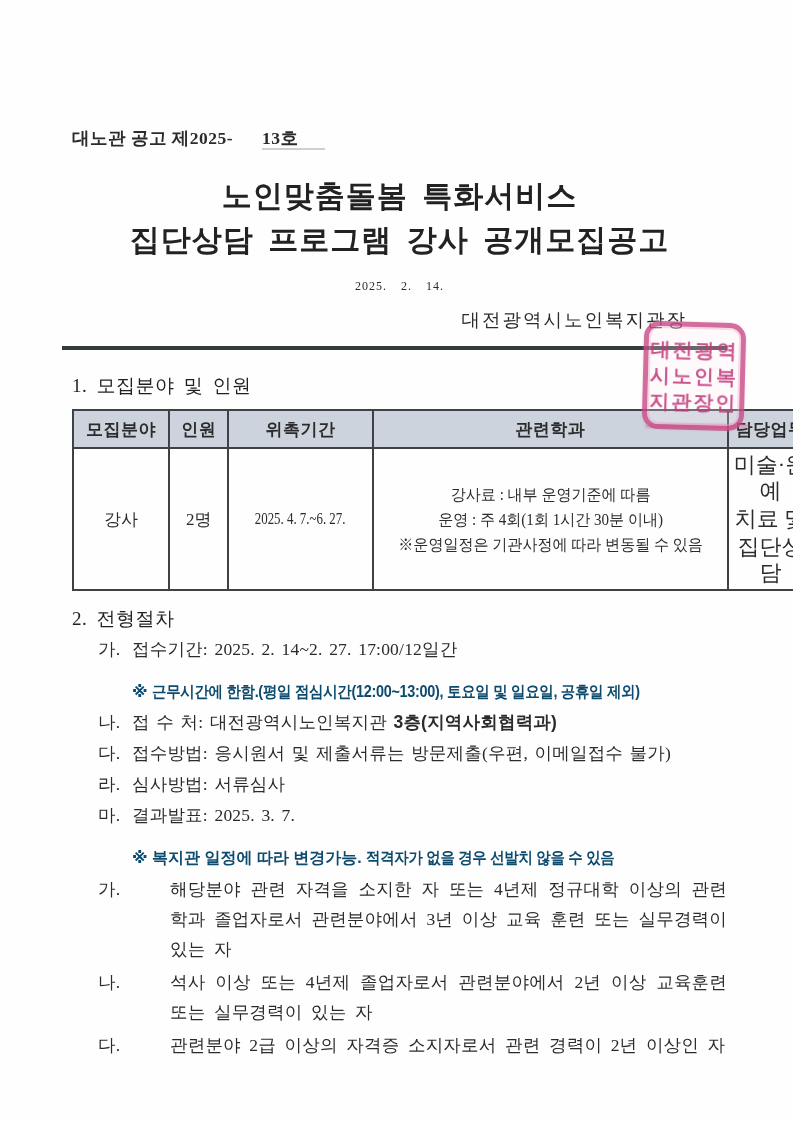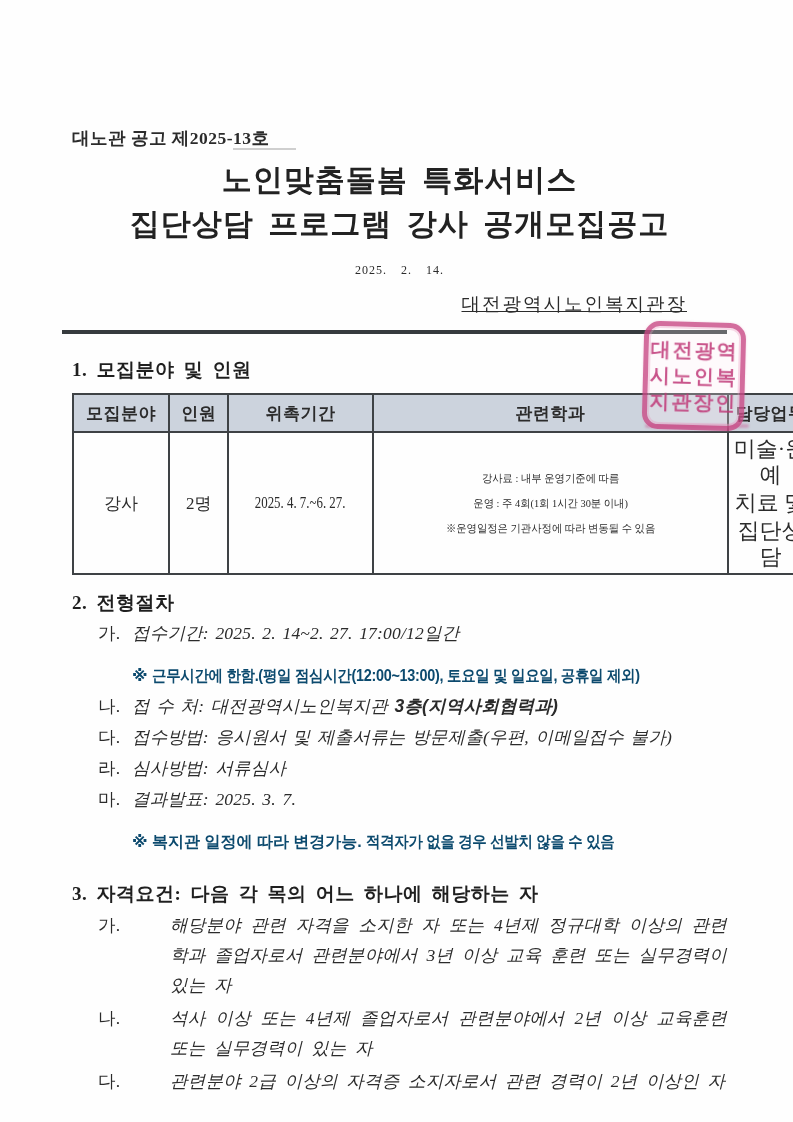--- a/index.html
+++ b/index.html
@@ -12,32 +12,32 @@
     font-family:"Liberation Serif","DejaVu Serif",serif;
     color:#2b2b2b;
     box-sizing:border-box;
     padding:126px 66px 0 72px;
   }
   
   .doc-head{
     display:flex;justify-content:space-between;align-items:baseline;
     font-size:17.5px;font-weight:600;letter-spacing:0.5px;
   }
-  .doc-no-tail{border-bottom:2px solid #cfcfcf;padding-right:26px;}
-  
-  .title-wrap{margin-top:8px;text-align:center;line-height:44px;}
+  .doc-no-tail{border-bottom:2px solid #cfcfcf;padding-right:26px;margin-left:29px;}
+  
+  .title-wrap{margin-top:24px;text-align:center;line-height:44px;}
   .title-line{font-size:30px;font-weight:700;color:#222;letter-spacing:1px;word-spacing:6px;}
   
   .intro{
     margin:18px 0 0 0;font-size:17.5px;line-height:27px;
     text-align:justify;word-spacing:3px;letter-spacing:0.2px;
   }
   
   .date-line{margin-top:17px;text-align:center;font-size:12px;word-spacing:10px;letter-spacing:1px;}
-  .signer-line{margin-top:13px;text-align:right;font-size:18.5px;letter-spacing:2px;padding-right:40px;text-decoration:underline;}
+  .signer-line{margin-top:13px;text-align:right;font-size:18.5px;letter-spacing:2px;padding-right:40px;}
   
   .stamp{
     position:absolute;top:322px;right:48px;width:92px;height:98px;
     border:5px solid rgba(196,62,125,0.75);
     border-radius:16px;
     transform:rotate(1.5deg);
     display:flex;flex-direction:column;justify-content:center;align-items:center;
     box-shadow:inset 0 0 0 2px rgba(231,150,190,0.35), 0 0 2px rgba(231,150,190,0.5);
     background:rgba(255,240,247,0.25);
     z-index:5;
@@ -51,21 +51,21 @@
   }
   .stamp-fringe{
     position:absolute;top:424px;right:44px;width:104px;height:4px;
     background:rgba(205,95,150,0.45);filter:blur(1.2px);border-radius:2px;z-index:4;
   }
   
   .thick-rule{
     margin:14px 0 0 -10px;border:none;height:4px;background:#363b3e;width:665px;
   }
   
-  .sec-heading{font-size:19px;font-weight:700;color:#1f1f1f;letter-spacing:0.5px;word-spacing:4px;}
+  .sec-heading{font-size:19px;font-weight:400;color:#1f1f1f;letter-spacing:0.5px;word-spacing:4px;}
   .sec1-heading{margin-top:23px;}
   
   table.recruit{
     border-collapse:collapse;margin-top:10px;width:742px;
     table-layout:fixed;
     padding-left:24px;
   }
   table.recruit th,table.recruit td{
     border:2px solid #3e4245;
     text-align:center;vertical-align:middle;
@@ -77,33 +77,33 @@
   table.recruit td{height:76px;}
   .col-field{width:13%;}
   .col-count{width:8%;}
   .col-period{width:19.5%;}
   .col-cond{width:48%;}
   .col-duty{width:11.5%;}
   .condensed{
     display:inline-block;transform:scaleX(0.78);transform-origin:center;
     white-space:nowrap;font-size:16.5px;
   }
-  .cond-lines{line-height:25px;font-size:11px;}
+  .cond-lines{line-height:25px;font-size:16px;}
   .cond-lines .cl{transform:scaleX(0.94);transform-origin:center;}
   .duty-lines{line-height:26px;font-size:22px;}
   .duty-lines div{margin:2px 0;}
   
   .sec2-heading{margin-top:15px;}
   .sec3-heading{margin-top:26px;font-size:19px;}
   .item{
     display:flex;margin-top:4px;font-size:17.5px;line-height:27px;
     padding-left:26px;letter-spacing:0.2px;
   }
   .item .lbl{flex:0 0 34px;}
-  .item .txt{flex:1;text-align:justify;word-spacing:2px;font-style:italic;}
+  .item .txt{flex:1;text-align:justify;word-spacing:2px;}
   .note{
     margin-top:16px;padding-left:60px;font-size:16px;line-height:26px;
     font-family:"Liberation Sans","DejaVu Sans",sans-serif;font-weight:700;color:#0c4a6e;
   }
   .note .tight{display:inline-block;transform:scaleX(0.9);transform-origin:left center;letter-spacing:-0.3px;white-space:nowrap;}
   .bold-sans{font-family:"Liberation Sans","DejaVu Sans",sans-serif;font-weight:700;}
   .sec3 .item{line-height:30px;margin-top:3px;}
   .sec3 .item .txt{word-spacing:4px;margin-left:38px;}
 </style>
 </head>
@@ -208,21 +208,20 @@
   <div class="item">
     <span class="lbl">마.</span>
     <span class="txt">결과발표: 2025. 3. 7.</span>
   </div>
 
   <div class="note">
     <span>※</span>
     <span>복지관 일정에 따라 변경가능. </span><span class="tight">적격자가 없을 경우 선발치 않을 수 있음</span>
   </div>
 
-  <div class="sec-heading sec3-heading">3. 자격요건: 다음 각 목의 어느 하나에 해당하는 자</div>
 
   <div class="sec3">
     <div class="item">
       <span class="lbl">가.</span>
       <span class="txt">해당분야 관련 자격을 소지한 자 또는 4년제 정규대학 이상의 관련학과 졸업자로서 관련분야에서 3년 이상 교육 훈련 또는 실무경력이 있는 자</span>
     </div>
     <div class="item">
       <span class="lbl">나.</span>
       <span class="txt">석사 이상 또는 4년제 졸업자로서 관련분야에서 2년 이상 교육훈련 또는 실무경력이 있는 자</span>
     </div>

